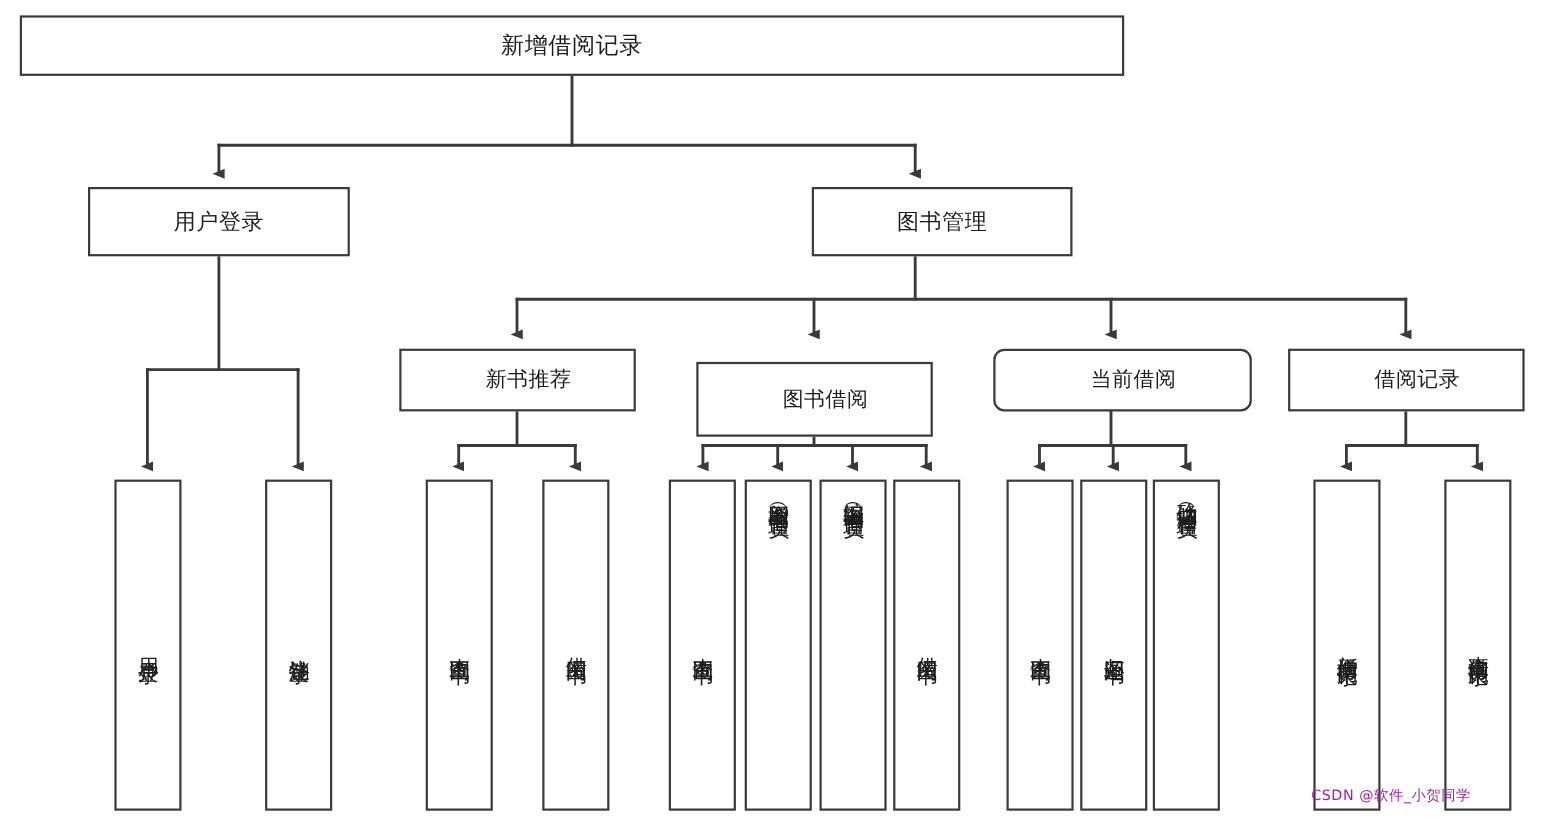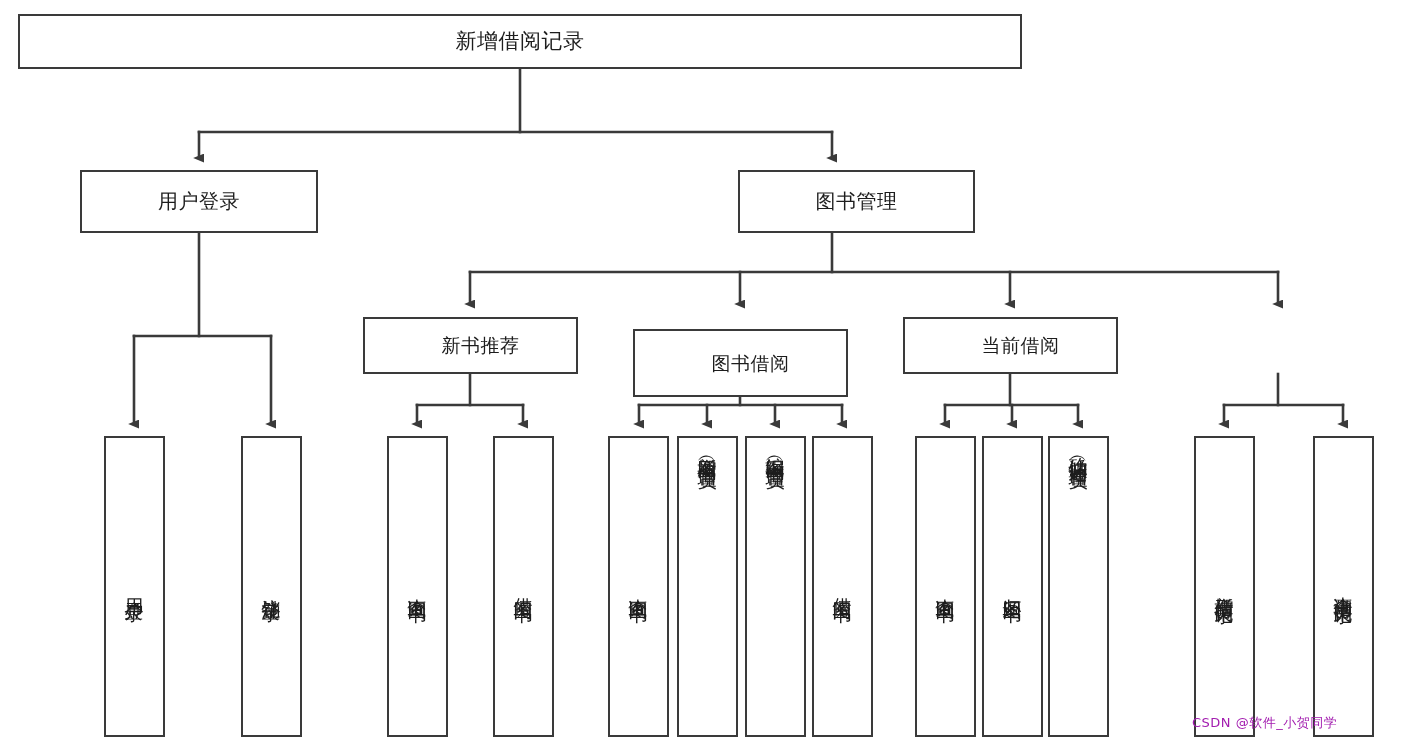--- a/index.html
+++ b/index.html
@@ -130,22 +130,25 @@
   <div class="node lvl2" style="left:711px; top:170px; width:237px; height:63px;margin-left:27px;">
     <span class="lbl">图书管理</span>
   </div>
 
   <div class="node lvl3" style="left:363px; top:317px; width:215px; height:57px;">
     <span class="lbl">新书推荐</span>
   </div>
   <div class="node lvl3" style="left:633px; top:329px; width:215px; height:68px;">
     <span class="lbl">图书借阅</span>
   </div>
-  <div class="node lvl3" style="left:903px; top:317px; width:215px; height:57px;">
+  <div class="node lvl3" style="left:903px; top:317px; width:235px; height:57px;border-radius:10px;">
     <span class="lbl">当前借阅</span>
+  </div>
+  <div class="node lvl3" style="left:1171px; top:317px; width:215px; height:57px;">
+    <span class="lbl">借阅记录</span>
   </div>
 
   <div class="node leaf mid" style="left:104px; top:436px; width:61px; height:301px;">
     <span class="lbl">用户登录</span>
   </div>
   <div class="node leaf mid" style="left:241px; top:436px; width:61px; height:301px;">
     <span class="lbl">注销登录</span>
   </div>
 
   <div class="node leaf mid" style="left:387px; top:436px; width:61px; height:301px;">

